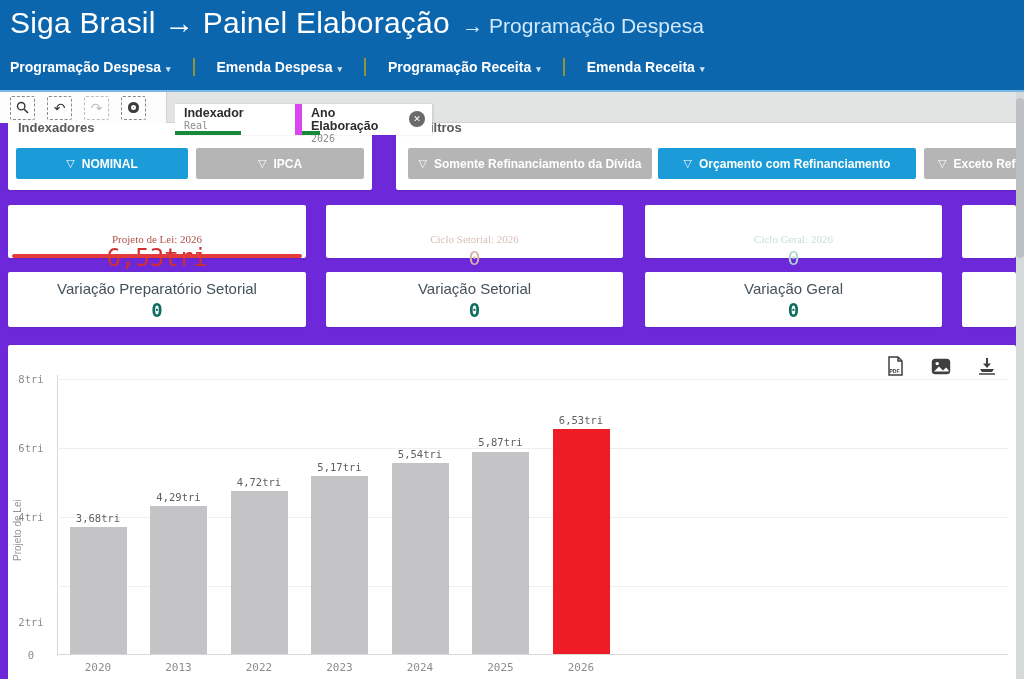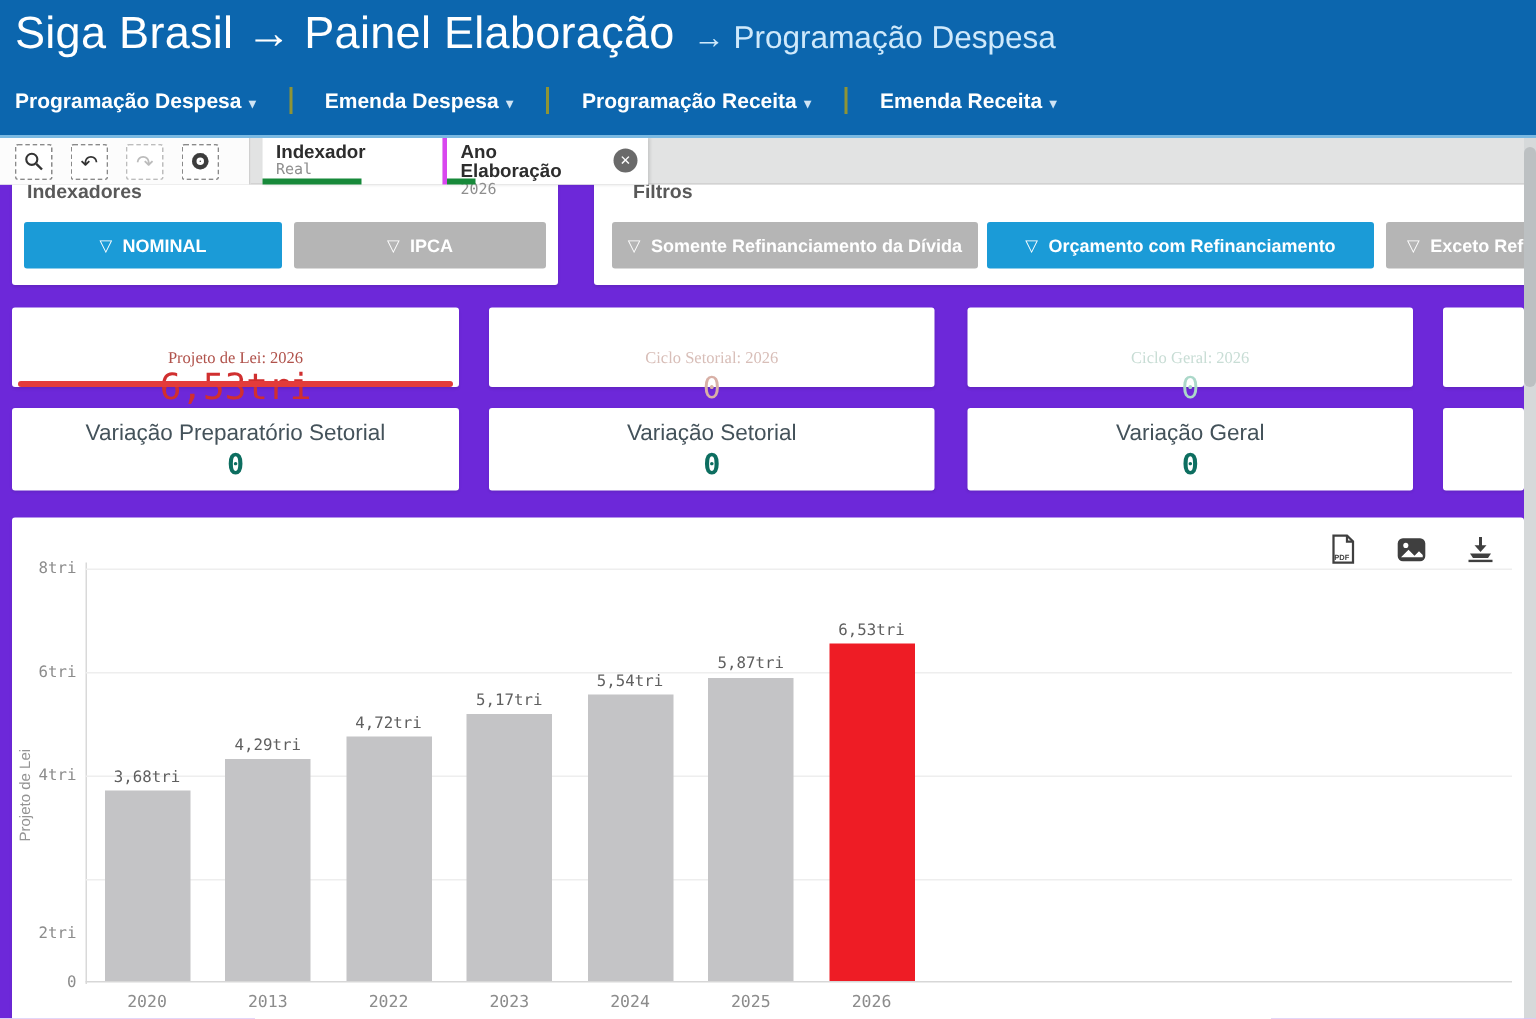--- a/index.html
+++ b/index.html
@@ -16,23 +16,23 @@
   .nav-caret { font-size:9px; color:#cfe4f5; margin-left:5px; }
   .nav-sep { width:2px; height:18px; background:#8f9435; margin:0 22px; }
 
   
   .selbar { position:absolute; left:0; top:92px; width:1024px; height:31px; background:#e2e3e3; border-bottom:1px solid #d2d2d2; z-index:20; }
   .selbar-tools { position:absolute; left:0; top:0; width:167px; height:31px; background:#fcfcfc; border-right:1px solid #d0d0d0; display:flex; align-items:center; gap:12px; padding-left:10px; }
   .sel-icon { width:25px; height:24px; border:1px dashed #8a8a8a; border-radius:2px; display:flex; align-items:center; justify-content:center; cursor:pointer; font-size:14px; color:#333; background:#fff; }
   .sel-icon.disabled { color:#bcbcbc; border-color:#bdbdbd; }
   .sel-icon svg { display:block; }
   .clear-dot { width:11px; height:11px; border-radius:50%; background:#3c3c3c; box-shadow: inset 0 0 0 3px #3c3c3c, inset 0 0 0 5px #ffffff; }
-  .chips { position:absolute; left:175px; top:0; display:flex; height:31px; }
+  .chips { position:absolute; left:175px; top:12px; display:flex; height:31px; }
   .chip { position:relative; background:#ffffff; height:31px; padding:3px 9px 0 9px; cursor:pointer; box-shadow:1px 0 2px rgba(0,0,0,.12); }
-  .chip + .chip { border-left:3px solid #d946ef; }
+  .chip + .chip { border-left:7px solid #d946ef; }
   .chip-field { font-size:12.5px; font-weight:700; color:#2d2d2d; line-height:13px; }
   .chip-value { font-size:10px; color:#8e8e8e; font-family:"DejaVu Sans Mono", monospace; line-height:11px; }
   .chip-progress { position:absolute; left:0; bottom:0; height:4px; background:#17893a; }
   .chip-close { position:absolute; right:7px; top:7px; width:16px; height:16px; border-radius:50%; background:#6a6a6a; color:#fff; font-size:9px; line-height:16px; text-align:center; cursor:pointer; }
   .chip.with-close { padding-right:32px; }
 
   
   .panel, .card { position:absolute; background:#ffffff; border-radius:2px; box-shadow:0 1px 2px rgba(0,0,0,.10); }
   .panel-title { font-size:13px; font-weight:700; color:#595959; margin:8px 0 0 10px; }
   .fbtn { position:absolute; height:31px; display:flex; align-items:center; justify-content:center; gap:7px; color:#ffffff; font-size:12px; font-weight:700; border-radius:2px; cursor:pointer; white-space:nowrap; }
@@ -55,21 +55,21 @@
 
   
   .chart-panel { position:absolute; left:8px; top:345px; width:1008px; height:400px; background:#fff; border-radius:2px; box-shadow:0 1px 2px rgba(0,0,0,.10); overflow:hidden; }
   .chart-toolbar { position:absolute; top:10px; right:18px; display:flex; gap:24px; }
   .chart-toolbar .tool { width:22px; height:22px; display:flex; align-items:center; justify-content:center; cursor:pointer; }
   .ylabel { position:absolute; left:4px; top:120px; height:130px; writing-mode:vertical-rl; transform:rotate(180deg); font-size:10px; color:#949494; text-align:center; }
   .plot { position:absolute; left:49px; top:34px; width:951px; height:276px; }
   .gridline { position:absolute; left:0; width:100%; height:1px; background:#eeeeee; }
   .baseline { position:absolute; left:0; bottom:0; width:100%; height:1px; background:#d7d7d7; }
   .yaxis-line { position:absolute; left:0; top:-4px; width:1px; height:281px; background:#d9d9d9; }
-  .ytick { position:absolute; right:957px; width:40px; text-align:right; font-size:10.5px; color:#8c8c8c; font-family:"DejaVu Sans Mono", monospace; transform:translateY(-6px); }
+  .ytick { position:absolute; right:957px; width:40px; text-align:center; font-size:10.5px; color:#8c8c8c; font-family:"DejaVu Sans Mono", monospace; transform:translateY(-6px); }
   .bar { position:absolute; bottom:1px; width:57px; cursor:pointer; }
   .bar-label { position:absolute; width:80px; text-align:center; font-size:10.5px; color:#5f5f5f; font-family:"DejaVu Sans Mono", monospace; }
   .xtick { position:absolute; top:282px; width:80px; text-align:center; font-size:11px; color:#8c8c8c; font-family:"DejaVu Sans Mono", monospace; }
 
   
   .scrollbar { position:absolute; right:0; top:92px; width:8px; height:587px; background:#d6d9da; z-index:40; }
   .scroll-thumb { position:absolute; left:0; top:6px; width:8px; height:160px; background:#bcc0c2; border-radius:4px; }
 </style>
 </head>
 <body>

